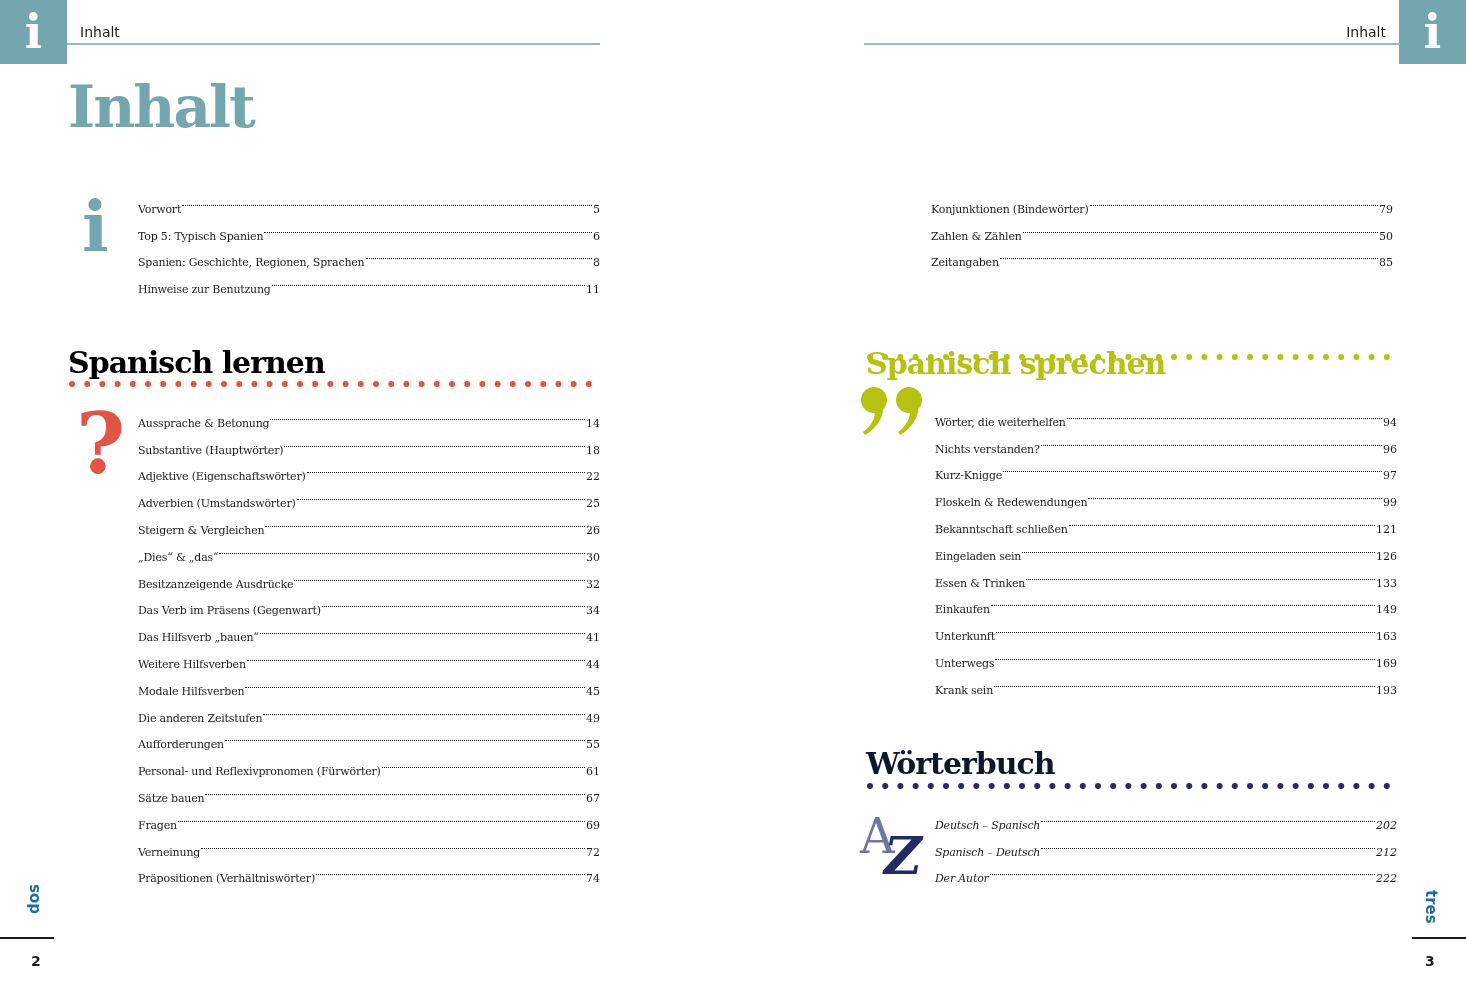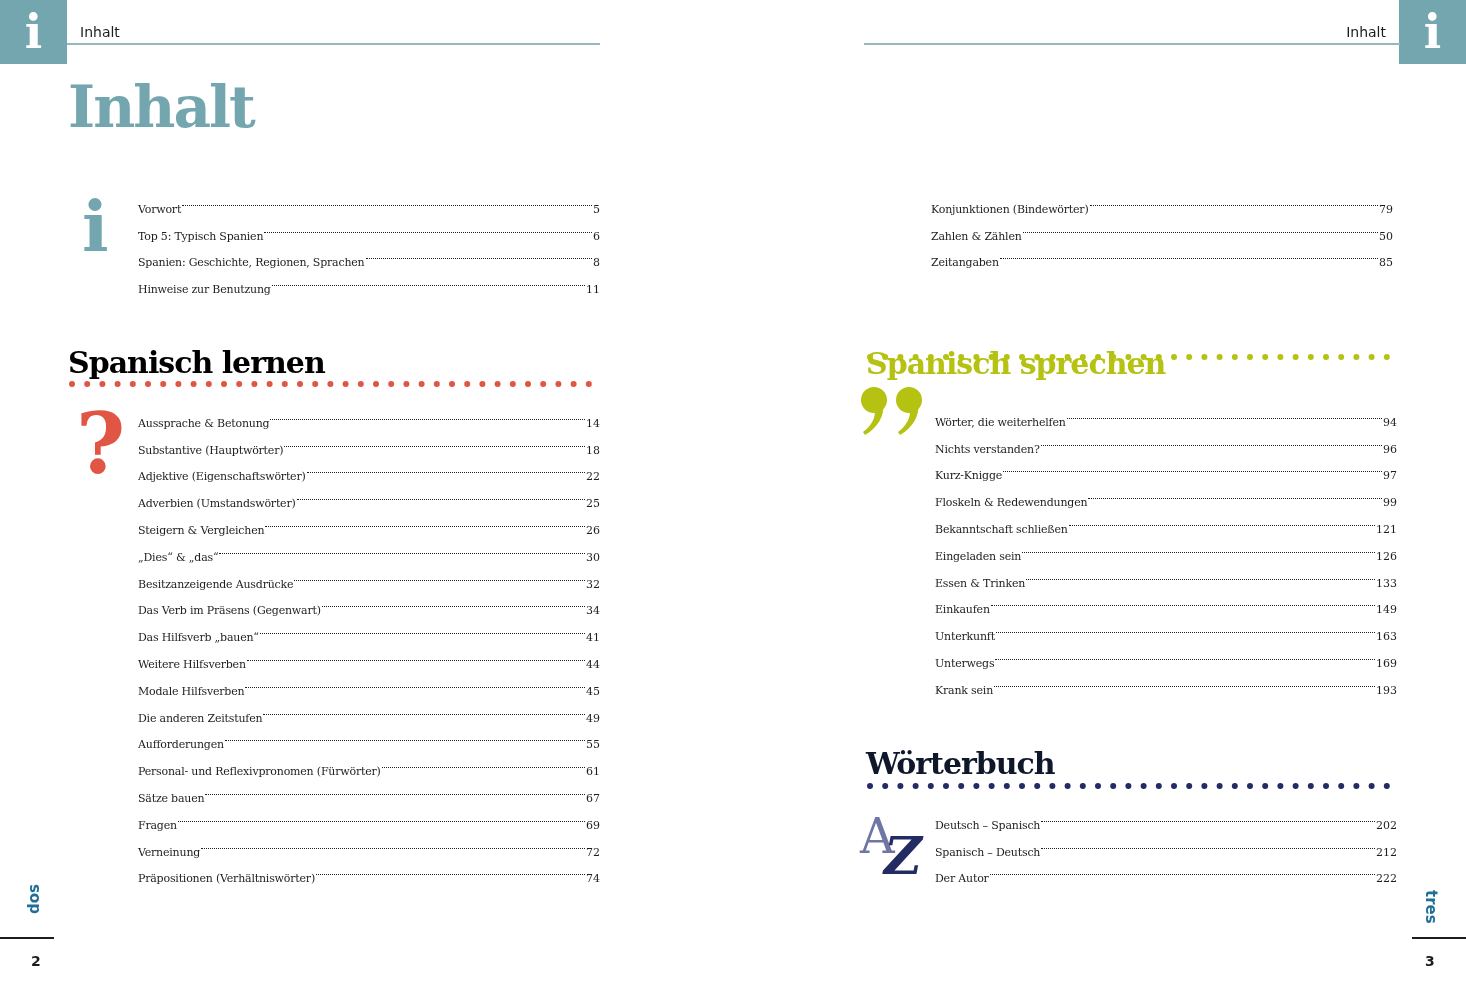--- a/index.html
+++ b/index.html
@@ -413,21 +413,21 @@
         <circle cx="475.2" cy="4" r="3"></circle>
         <circle cx="490.4" cy="4" r="3"></circle>
         <circle cx="505.6" cy="4" r="3"></circle>
         <circle cx="520.8" cy="4" r="3"></circle>
       </g>
   </svg>
   <div class="section-icon" style="left:127px; top:812px; width:64px; height:70px;">
     <span style="position:absolute; left:0; top:0; font-size:48px; color:#6f76a3; font-weight:normal;">A</span>
     <span style="position:absolute; left:24px; top:18px; font-size:52px; color:#232b63; font-style:italic;">Z</span>
   </div>
-  <ul class="toc" style="left:202px; top:812px; width:462px;">
+  <ul class="toc" style="left:202px; top:812px; width:462px;font-style:italic;">
       <li>
         <span class="t">Deutsch – Spanisch</span>
         <span class="lead"></span>
         <span class="p">202</span>
       </li>
       <li>
         <span class="t">Spanisch – Deutsch</span>
         <span class="lead"></span>
         <span class="p">212</span>
       </li>

